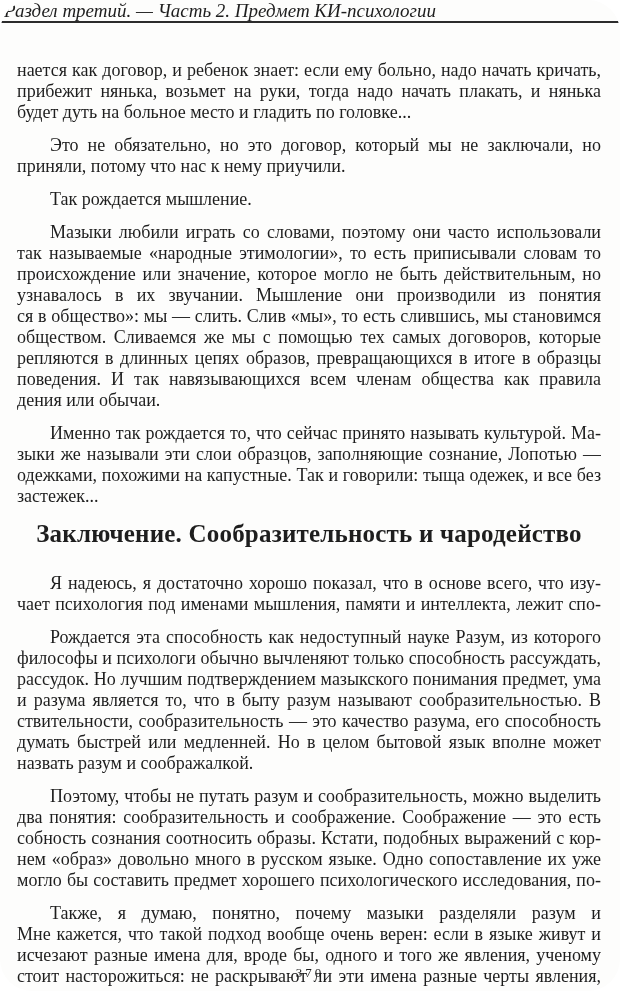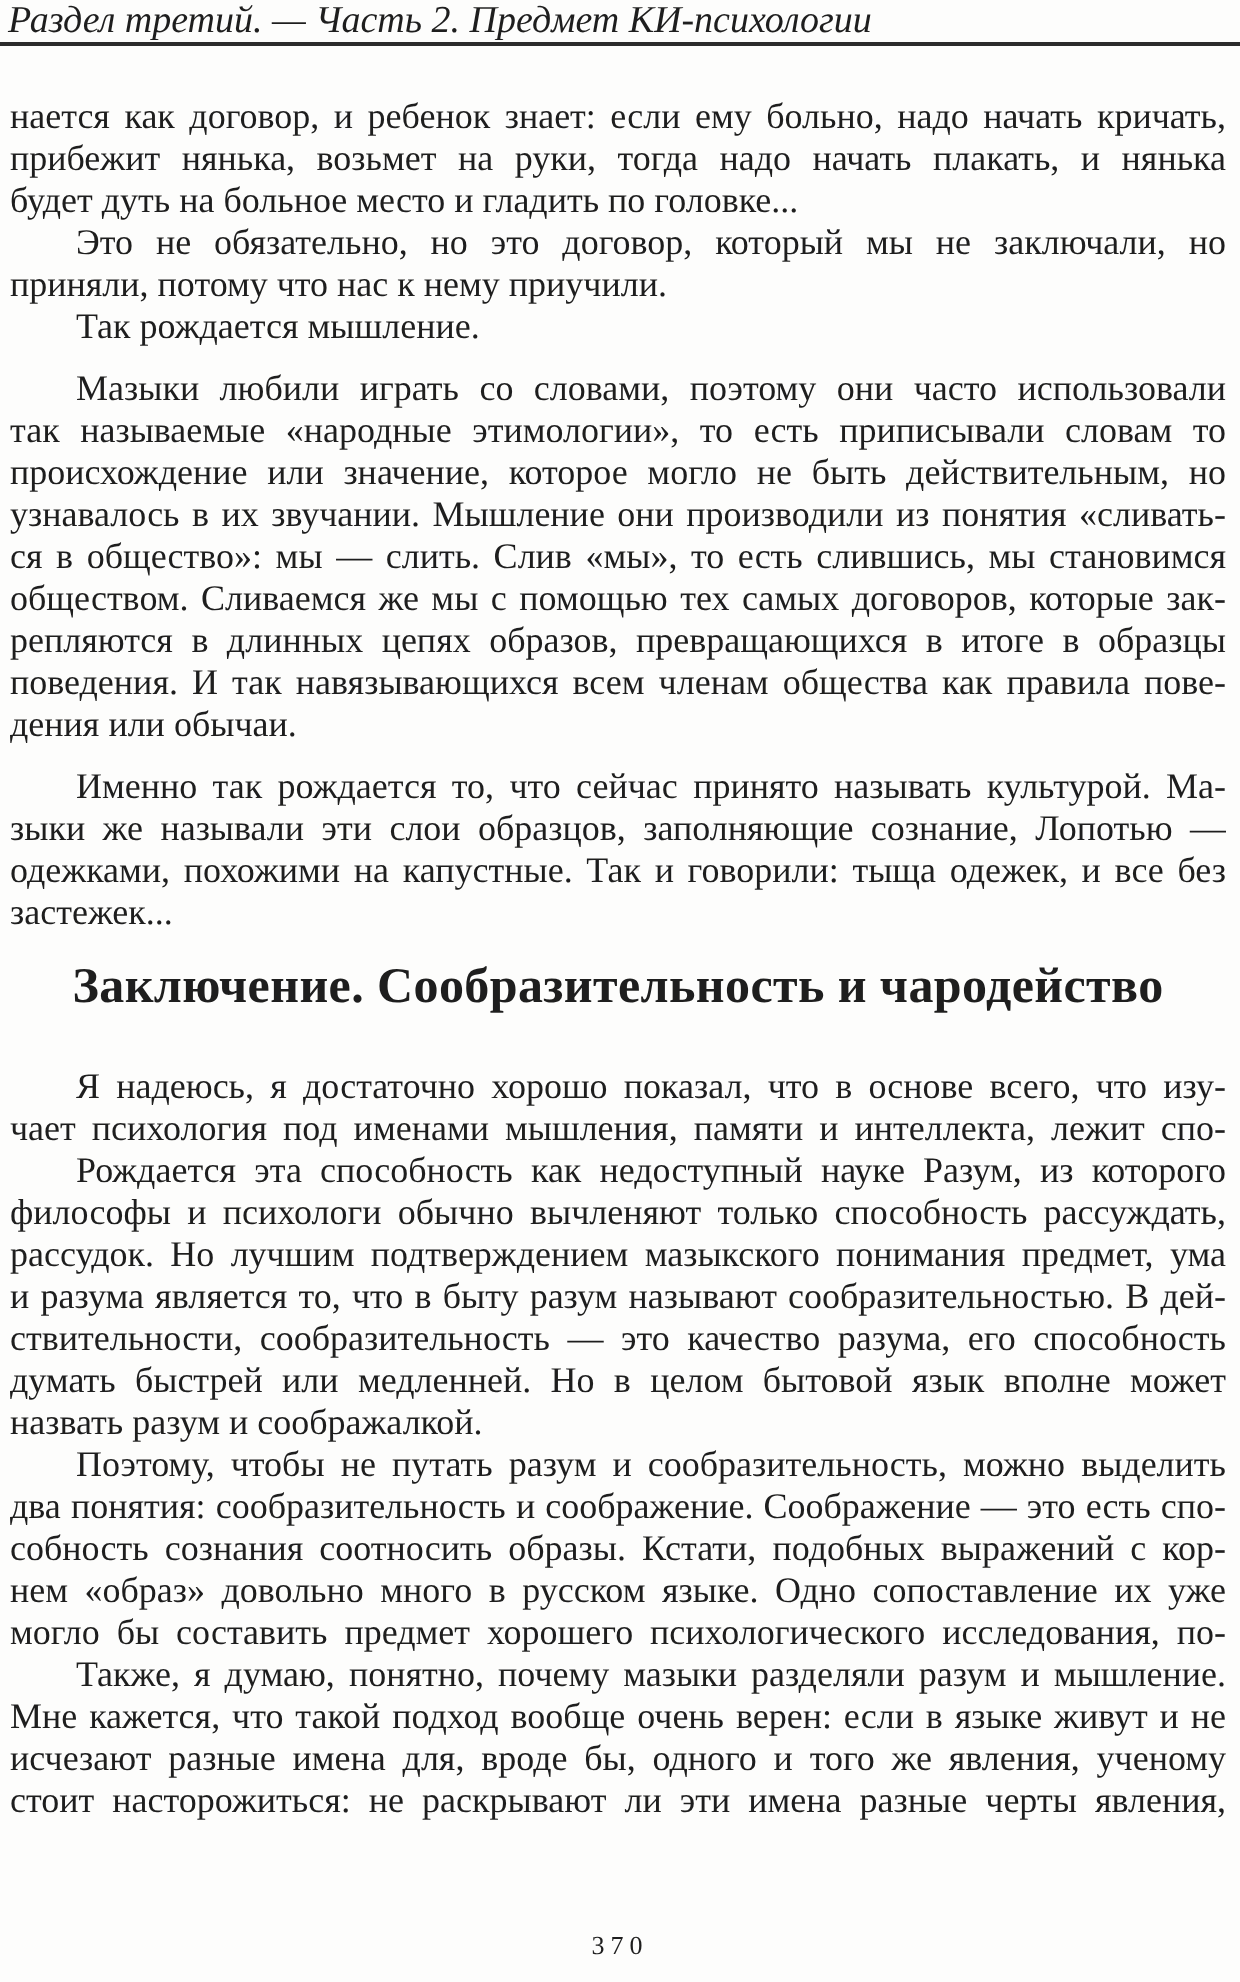--- a/index.html
+++ b/index.html
@@ -9,20 +9,21 @@
   }
   .page {
     position: relative;
     width: 620px;
     height: 991px;
     background: #fdfdfc;
     font-family: "Liberation Serif", serif;
     color: #1e1e1e;
     overflow: hidden;
     box-sizing: border-box;
+    border-radius: 32px;
   }
   .running-header {
     position: absolute;
     top: 1px;
     left: 4px;
     right: 4px;
     font-style: italic;
     font-size: 19px;
     line-height: 20px;
     white-space: nowrap;
@@ -34,21 +35,21 @@
     right: 0;
     height: 0;
     border-top: 2px solid #2c2c2c;
   }
   .body-text {
     position: absolute;
     top: 48px;
     left: 5px;
     right: 7px;
   }
-  .para { margin: 0; }
+  .para { margin: 12px; }
   .para.gap { margin-top: 10px; }
   .line {
     font-size: 18px;
     line-height: 21px;
     height: 21px;
     text-align: justify;
     text-align-last: justify;
     overflow: hidden;
   }
   .line.indent { text-indent: 33px; }

